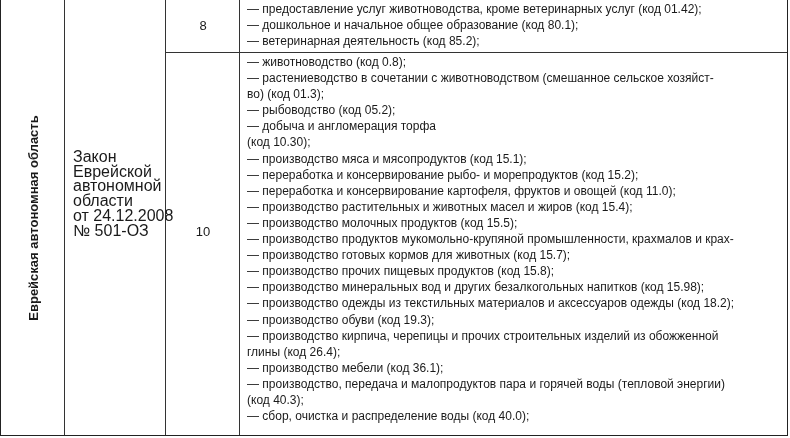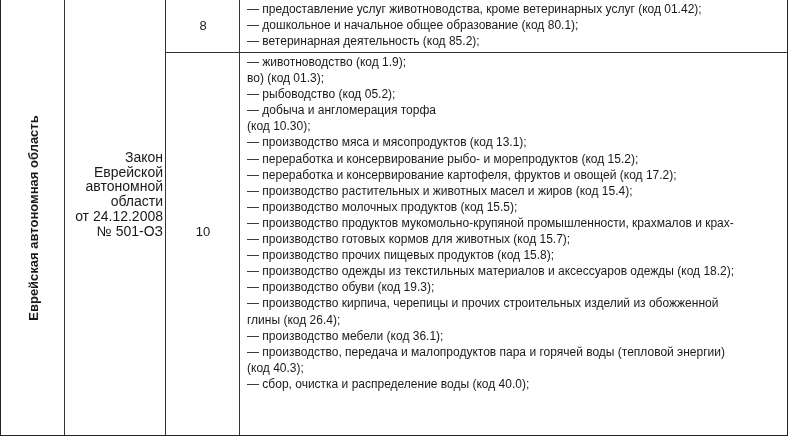--- a/index.html
+++ b/index.html
@@ -5,21 +5,21 @@
     html, body { margin: 0; padding: 0; background: #ffffff; }
     body { width: 790px; height: 438px; overflow: hidden; position: relative;
       font-family: "Liberation Sans", sans-serif; color: #1a1a1a; }
     .tbl { position: absolute; left: 0; top: -1px; width: 788px; height: 437px;
       border: 1.5px solid #222; box-sizing: border-box; }
     .vline { position: absolute; top: 0; bottom: 0; width: 0; border-left: 1.2px solid #333; }
     .hline { position: absolute; height: 0; border-top: 1.2px solid #333; }
     .region { position: absolute; left: 0; width: 63px; top: 0; bottom: 0; }
     .region span { position: absolute; left: 50%; top: 50%; white-space: nowrap;
       transform: translate(-50%, -50%) rotate(-90deg); font-weight: bold; font-size: 13px; }
-    .law { position: absolute; left: 72px; top: 150px; width: 90px; font-size: 14px; line-height: 14.7px; text-align: right; }
+    .law { position: absolute; left: 72px; top: 150px; width: 90px; font-size: 16px; line-height: 14.7px; }
     .law div { white-space: nowrap; }
     .rate { position: absolute; width: 74px; left: 165px; text-align: center; font-size: 13px; }
     .acts { position: absolute; left: 246px; width: 540px; font-size: 12px; line-height: 16.1px; }
     .acts div { white-space: nowrap; }
   </style>
 </head>
 <body>
 
 <div class="tbl">
   <div class="vline" style="left:63px"></div>
@@ -43,33 +43,35 @@
   <div class="rate" style="top:18px">8</div>
   <div class="rate" style="top:224px">10</div>
 
   <div class="acts" style="top:1px">
     <div>— предоставление услуг животноводства, кроме ветеринарных услуг (код 01.42);</div>
     <div>— дошкольное и начальное общее образование (код 80.1);</div>
     <div>— ветеринарная деятельность (код 85.2);</div>
   </div>
 
   <div class="acts" style="top:54px">
-    <div>— животноводство (код 1.9);</div>
+    <div>— животноводство (код 0.8);</div>
+    <div>— растениеводство в сочетании с животноводством (смешанное сельское хозяйст-</div>
     <div>во) (код 01.3);</div>
     <div>— рыбоводство (код 05.2);</div>
     <div>— добыча и англомерация торфа</div>
     <div>(код 10.30);</div>
-    <div>— производство мяса и мясопродуктов (код 13.1);</div>
+    <div>— производство мяса и мясопродуктов (код 15.1);</div>
     <div>— переработка и консервирование рыбо- и морепродуктов (код 15.2);</div>
-    <div>— переработка и консервирование картофеля, фруктов и овощей (код 17.2);</div>
+    <div>— переработка и консервирование картофеля, фруктов и овощей (код 11.0);</div>
     <div>— производство растительных и животных масел и жиров (код 15.4);</div>
     <div>— производство молочных продуктов (код 15.5);</div>
     <div>— производство продуктов мукомольно-крупяной промышленности, крахмалов и крах-</div>
     <div>— производство готовых кормов для животных (код 15.7);</div>
     <div>— производство прочих пищевых продуктов (код 15.8);</div>
+    <div>— производство минеральных вод  и других безалкогольных напитков (код 15.98);</div>
     <div>— производство одежды из текстильных материалов и аксессуаров одежды (код 18.2);</div>
     <div>— производство обуви (код 19.3);</div>
     <div>— производство кирпича, черепицы и прочих строительных изделий из обожженной</div>
     <div>глины (код 26.4);</div>
     <div>— производство мебели (код 36.1);</div>
     <div>— производство, передача и малопродуктов пара и горячей воды (тепловой энергии)</div>
     <div>(код 40.3);</div>
     <div>— сбор, очистка и распределение воды (код 40.0);</div>
   </div>
 </div>

